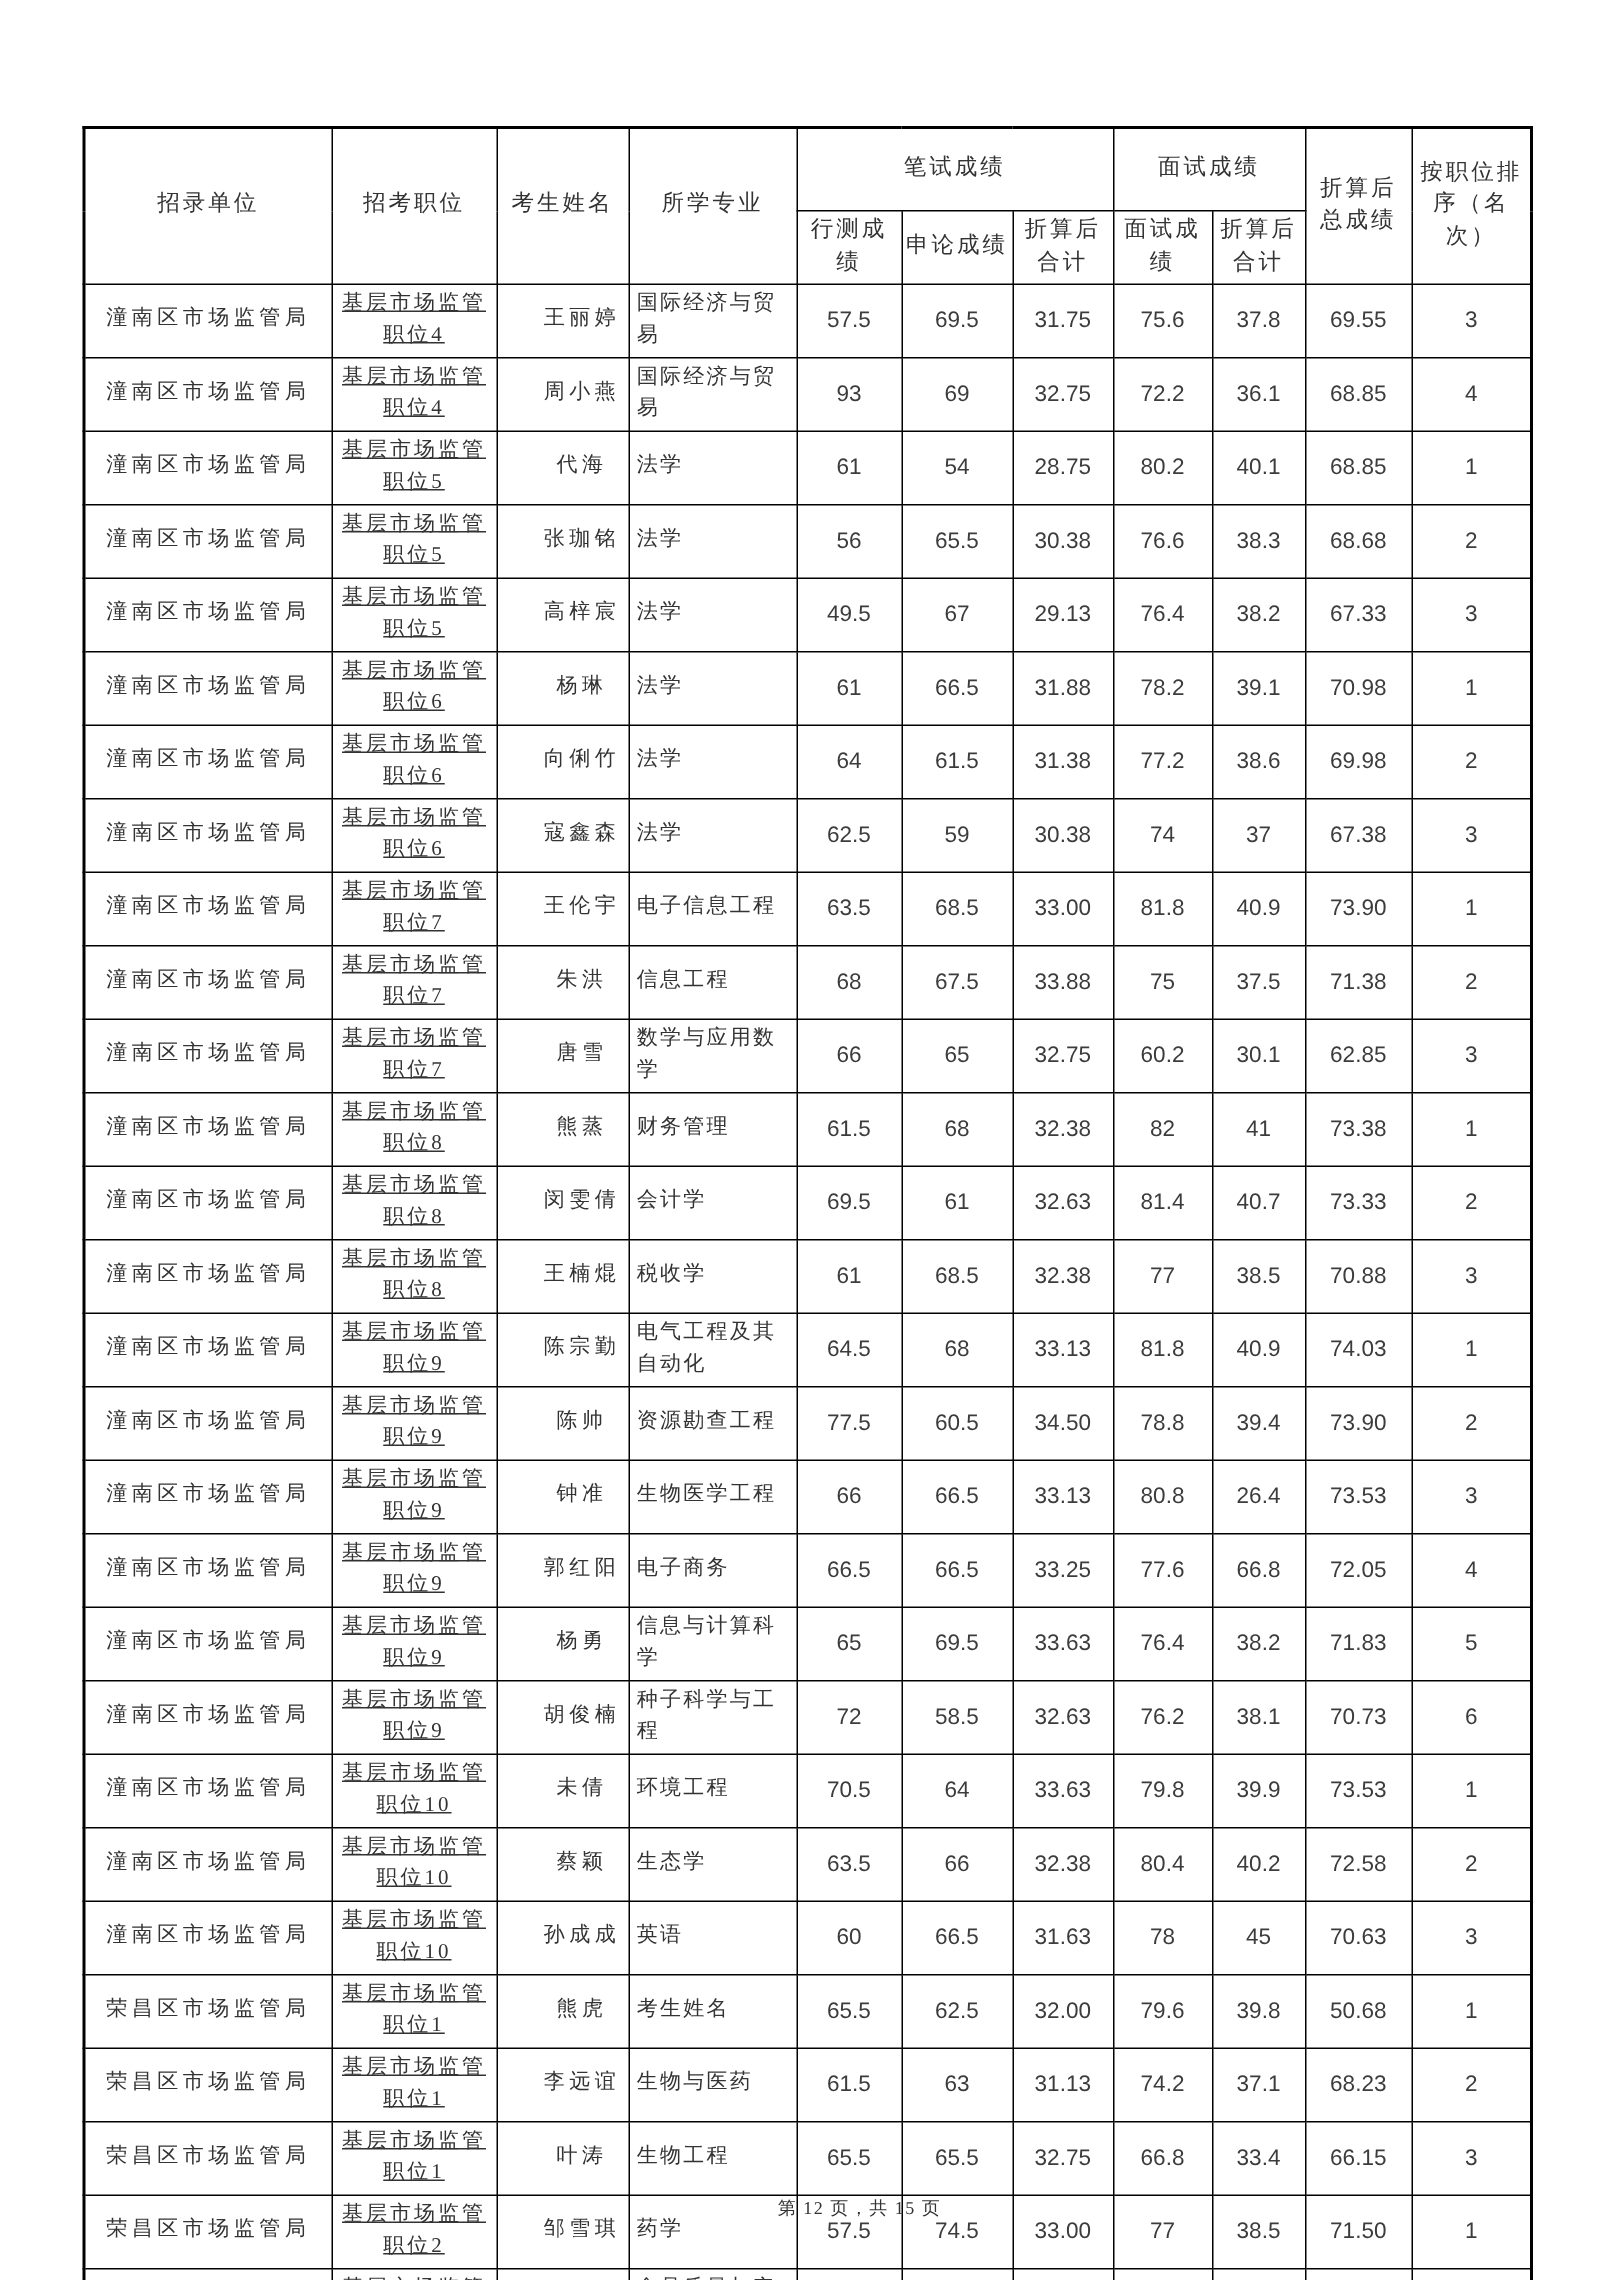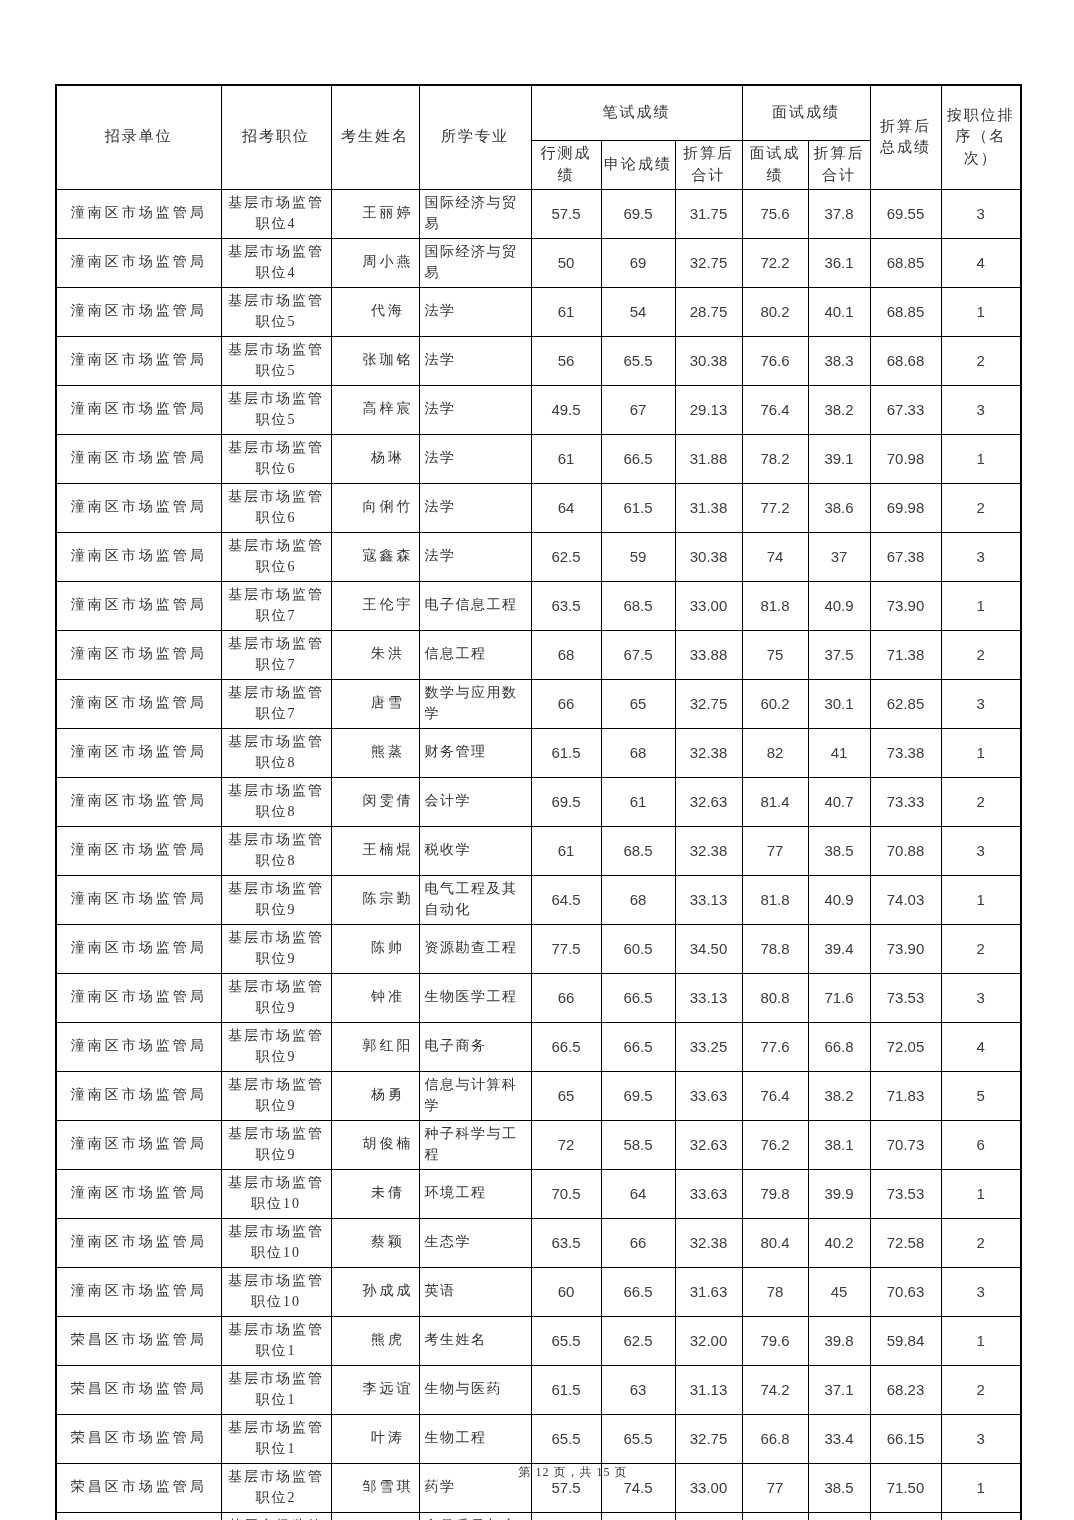--- a/index.html
+++ b/index.html
@@ -30,21 +30,21 @@
   .score-table th{
     font-weight:normal;
     font-size:15px;
     letter-spacing:2px;
     line-height:1.45;
     color:#333;
   }
   .score-table tbody td{height:44px;font-size:14px;line-height:1.45;}
   
   .score-table td.c0{letter-spacing:3px;}
-  .score-table td.c1{letter-spacing:2px;}
+  .score-table td.c1{letter-spacing:2px;text-decoration:underline;}
   .score-table td.c2{letter-spacing:3px;padding-left:28px;}
   .score-table td.c3{letter-spacing:1.5px;text-align:left;padding-left:5px;margin-top:18px;}
   
   .score-table td.c4,.score-table td.c5,.score-table td.c6,
   .score-table td.c7,.score-table td.c8,.score-table td.c9,
   .score-table td.c10{
     font-family:"Liberation Sans","DejaVu Sans",sans-serif;
     font-size:15px;
     color:#3c3c3c;
     letter-spacing:0;
@@ -110,21 +110,21 @@
           <td class="c7">75.6</td>
           <td class="c8">37.8</td>
           <td class="c9">69.55</td>
           <td class="c10">3</td>
         </tr>
         <tr>
           <td class="c0">潼南区市场监管局</td>
           <td class="c1">基层市场监管职位4</td>
           <td class="c2">周小燕</td>
           <td class="c3">国际经济与贸易</td>
-          <td class="c4">50</td>
+          <td class="c4">93</td>
           <td class="c5">69</td>
           <td class="c6">32.75</td>
           <td class="c7">72.2</td>
           <td class="c8">36.1</td>
           <td class="c9">68.85</td>
           <td class="c10">4</td>
         </tr>
         <tr>
           <td class="c0">潼南区市场监管局</td>
           <td class="c1">基层市场监管职位5</td>
@@ -309,21 +309,21 @@
         </tr>
         <tr>
           <td class="c0">潼南区市场监管局</td>
           <td class="c1">基层市场监管职位9</td>
           <td class="c2">钟准</td>
           <td class="c3">生物医学工程</td>
           <td class="c4">66</td>
           <td class="c5">66.5</td>
           <td class="c6">33.13</td>
           <td class="c7">80.8</td>
-          <td class="c8">71.6</td>
+          <td class="c8">26.4</td>
           <td class="c9">73.53</td>
           <td class="c10">3</td>
         </tr>
         <tr>
           <td class="c0">潼南区市场监管局</td>
           <td class="c1">基层市场监管职位9</td>
           <td class="c2">郭红阳</td>
           <td class="c3">电子商务</td>
           <td class="c4">66.5</td>
           <td class="c5">66.5</td>
@@ -401,21 +401,21 @@
         <tr>
           <td class="c0">荣昌区市场监管局</td>
           <td class="c1">基层市场监管职位1</td>
           <td class="c2">熊虎</td>
           <td class="c3">考生姓名</td>
           <td class="c4">65.5</td>
           <td class="c5">62.5</td>
           <td class="c6">32.00</td>
           <td class="c7">79.6</td>
           <td class="c8">39.8</td>
-          <td class="c9">59.84</td>
+          <td class="c9">50.68</td>
           <td class="c10">1</td>
         </tr>
         <tr>
           <td class="c0">荣昌区市场监管局</td>
           <td class="c1">基层市场监管职位1</td>
           <td class="c2">李远谊</td>
           <td class="c3">生物与医药</td>
           <td class="c4">61.5</td>
           <td class="c5">63</td>
           <td class="c6">31.13</td>

